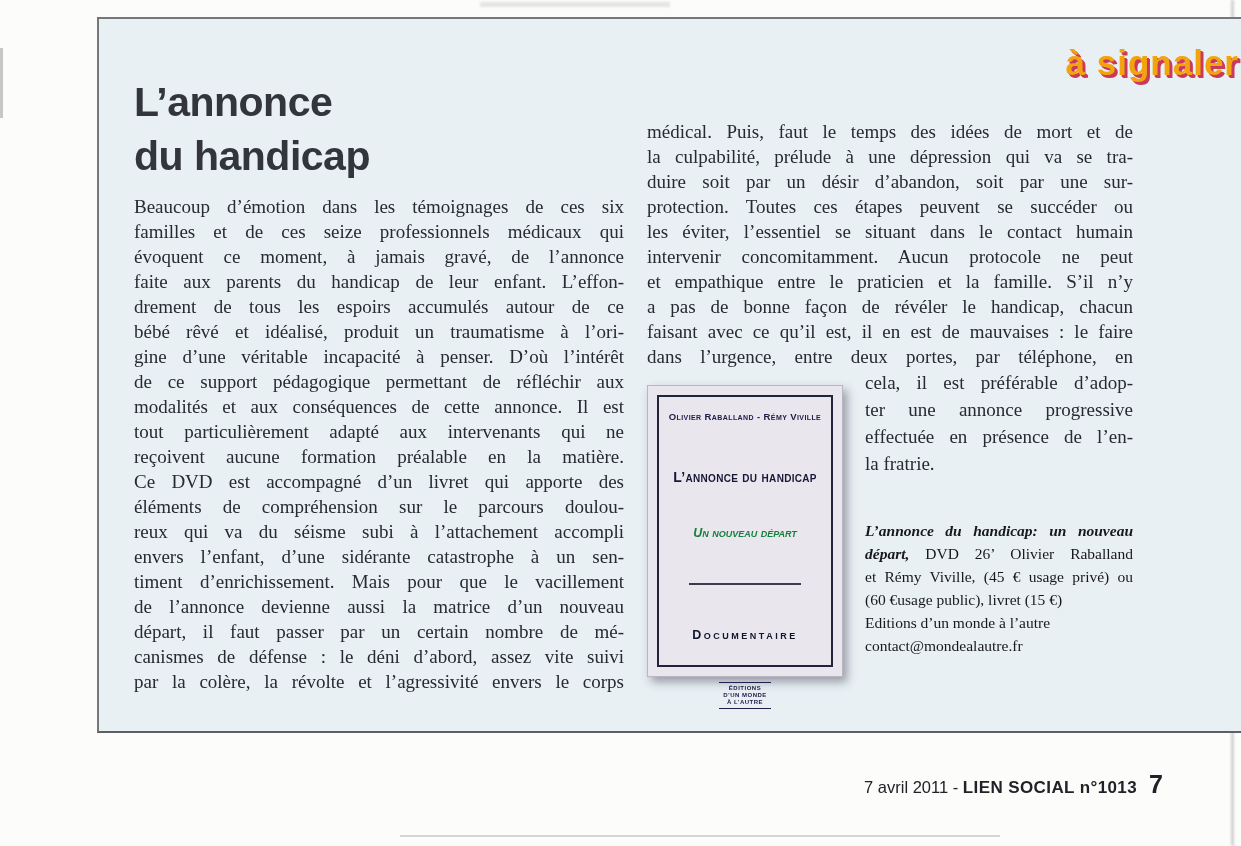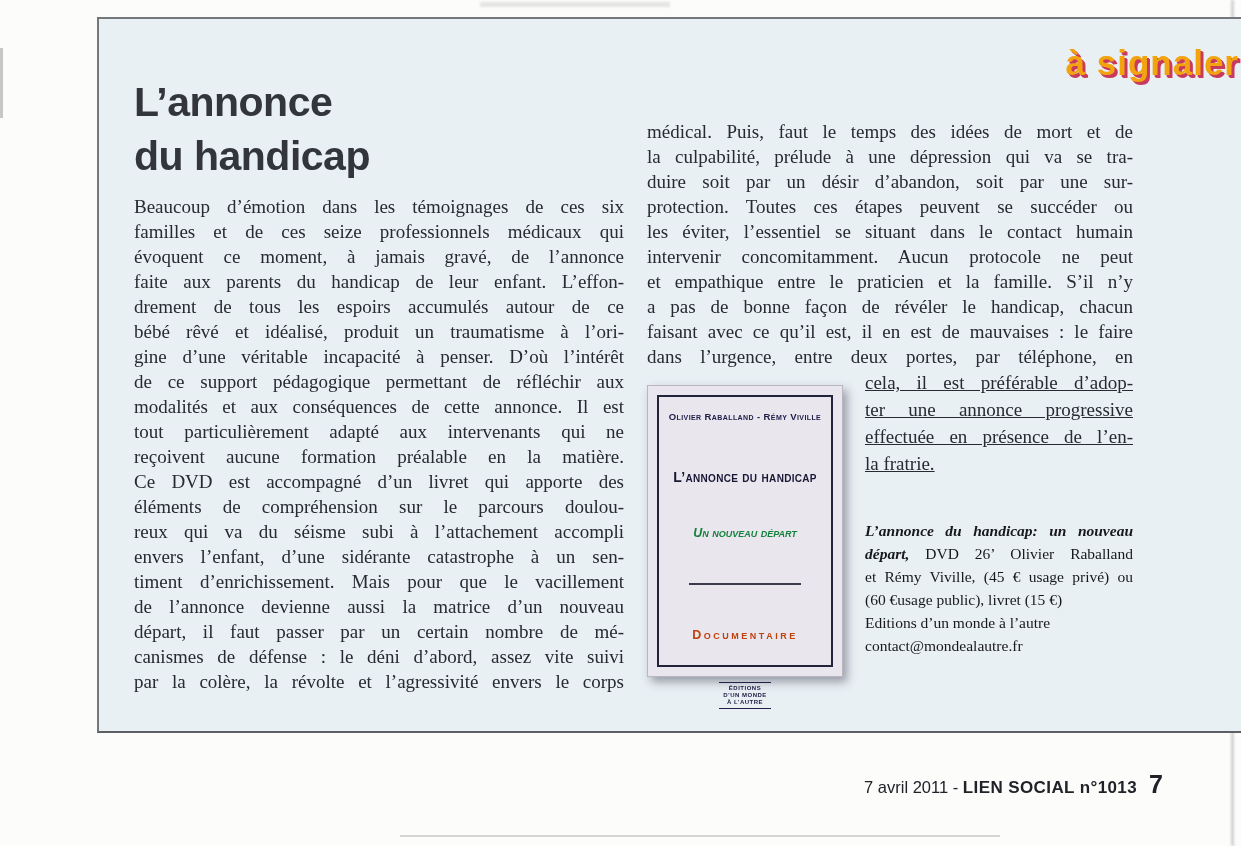--- a/index.html
+++ b/index.html
@@ -16,34 +16,34 @@
   .title{position:absolute;left:35px;top:56px;font-size:41px;line-height:54px;font-weight:600;
          color:#33353d;letter-spacing:-0.5px;}
   
   .col{position:absolute;font-family:"Liberation Serif","DejaVu Serif",serif;
        font-size:19px;line-height:25px;color:#262a31;}
   .col-left{left:35px;top:175px;width:490px;}
   .col-right{left:548px;top:100px;width:486px;}
   .tline{text-align:justify;text-align-last:justify;white-space:normal;}
   .par-end .tline:last-child{text-align-last:left;}
   .wrap-row{display:flex;align-items:flex-start;}
-  .wrap-lines{flex:1;font-size:19px;line-height:27px;text-decoration:underline;}
+  .wrap-lines{flex:1;font-size:19px;line-height:27px;}
   
   .dvd-photo{width:196px;flex:0 0 196px;margin-right:22px;margin-top:16px;}
   .dvd-card{box-sizing:border-box;width:196px;height:292px;background:#e9e6ee;
             border:1px solid #b9b6c2;box-shadow:4px 5px 9px rgba(50,50,70,.45);
             padding:9px 9px;font-family:"Liberation Sans",sans-serif;position:relative;}
   .dvd-frame{box-sizing:border-box;height:100%;border:2px solid #23233c;padding:7px 4px 5px 4px;
              display:flex;flex-direction:column;align-items:center;text-align:center;gap:29px;}
   .dvd-authors{font-size:9.5px;font-weight:bold;font-variant:small-caps;color:#20204a;letter-spacing:.4px;}
   .dvd-title{font-size:14px;font-weight:bold;font-variant:small-caps;color:#171735;margin-top:7px;letter-spacing:.3px;}
   .dvd-subtitle{font-size:12.5px;font-weight:bold;font-style:italic;font-variant:small-caps;color:#15803d;margin-top:2px;}
   .dvd-illustration{box-sizing:border-box;width:112px;height:146px;margin-top:8px;
             border:1px solid #3a3a50;background:#fbfafa;overflow:hidden;}
-  .dvd-genre{font-size:12.5px;font-weight:bold;font-variant:small-caps;color:#c2410c;
+  .dvd-genre{font-size:12.5px;font-weight:bold;font-variant:small-caps;color:#0f172a;
              letter-spacing:2.5px;margin-top:9px;}
   .dvd-publisher{margin-top:5px;font-size:6px;line-height:7px;font-weight:bold;color:#20204a;
              border-top:1px solid #20204a;border-bottom:1px solid #20204a;
              padding:2px 4px;letter-spacing:.5px;text-transform:uppercase;}
   
   .caption{margin-top:42px;width:268px;font-size:15.5px;line-height:23px;color:#17181c;}
   .cap-line{text-align:justify;text-align-last:justify;}
   .cap-line.rag{text-align:left;text-align-last:left;}
   .cap-bold{font-weight:bold;font-style:italic;}
   

